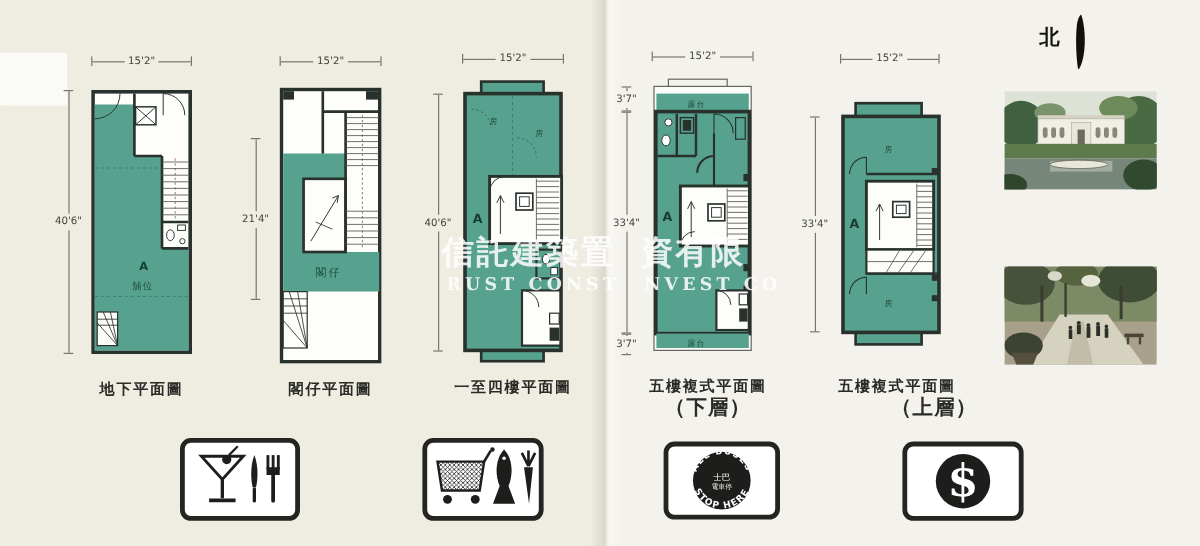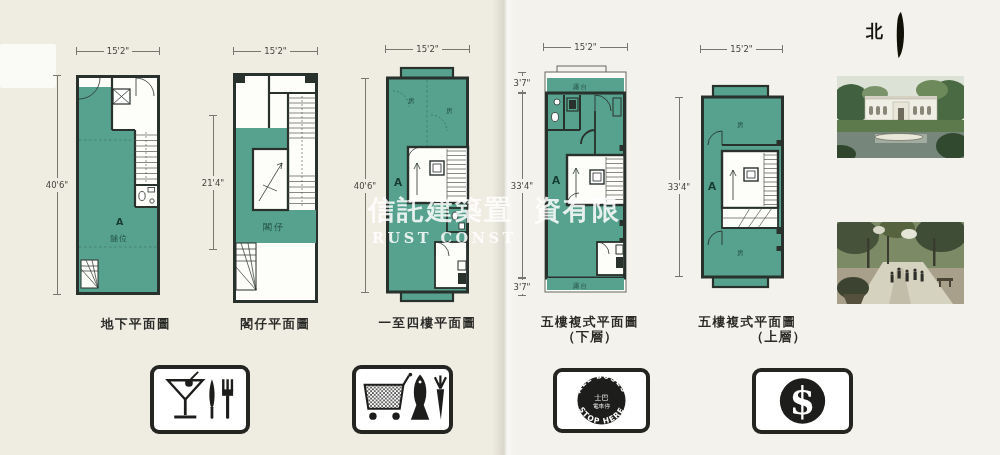--- a/index.html
+++ b/index.html
@@ -13,21 +13,21 @@
   .dim-h .line{height:1px;background:#77776f;flex:1;}
   .dim-h .tick{width:1px;height:8px;background:#77776f;}
   .dim-h .lbl{margin:0 3px;white-space:nowrap;}
   .dim-v{position:absolute;display:flex;flex-direction:column;align-items:center;color:#44443f;font-size:8.5px;}
   .dim-v .line{width:1px;background:#77776f;flex:1;}
   .dim-v .tick{height:1px;width:8px;background:#77776f;}
   .dim-v .lbl{margin:2px 0;white-space:nowrap;}
   .caption{position:absolute;text-align:center;font-weight:bold;color:#2a2a27;
            font-size:12.5px;letter-spacing:1.5px;}
   .caption-sub{position:absolute;text-align:center;font-weight:bold;color:#2a2a27;
-           font-size:13px;letter-spacing:1px;}
+           font-size:17px;letter-spacing:1px;}
   .plan-svg{position:absolute;}
   .photo{position:absolute;display:block;}
   #north-label{position:absolute;left:866px;top:20px;font-size:17px;font-weight:bold;color:#15150f;}
   #north-arrow{position:absolute;left:893px;top:12px;}
   .wm{position:absolute;color:rgba(255,255,255,.85);font-family:"DejaVu Serif","Liberation Serif",serif;
       font-weight:bold;white-space:nowrap;pointer-events:none;}
   .wm-zh{font-size:27px;letter-spacing:2px;top:192px;}
   .wm-en{font-size:14.5px;letter-spacing:3.5px;top:229px;}
   .amenity{position:absolute;background:#fff;border:4px solid #242421;border-radius:9px;}
   .amenity svg{display:block;}
@@ -69,21 +69,21 @@
     <ellipse cx="66" cy="121" rx="3.2" ry="4.5" fill="#fff" stroke="#28312c" stroke-width="0.8"></ellipse>
     <rect x="72" y="112.5" width="6.5" height="4.5" fill="#fff" stroke="#28312c" stroke-width="0.8"></rect>
     <circle cx="76" cy="126" r="2.2" fill="#fff" stroke="#28312c" stroke-width="0.8"></circle>
     <line x1="3" y1="65" x2="59" y2="65" stroke="#2f6456" stroke-width="0.7" stroke-dasharray="2.5,2.5" opacity="0.7"></line>
     <line x1="3" y1="172" x2="81" y2="172" stroke="#2f6456" stroke-width="0.7" stroke-dasharray="2.5,2.5" opacity="0.7"></line>
     <rect x="5" y="185" width="17" height="28" fill="#fdfdfa" stroke="#28312c" stroke-width="1"></rect>
     <path d="M5,191 H22 M5,196 H22 M22,213 L5,194 M22,213 L10,185 M22,213 L16,185" stroke="#28312c" stroke-width="0.7" fill="none"></path>
     <text x="40" y="150" font-size="9.5" font-weight="bold" fill="#173c31">A</text>
     <text x="34" y="166" font-size="8" fill="#1e4a3d" letter-spacing="1">舖位</text>
   </svg>
-  <div class="caption" style="left:76px;top:316px;width:84px;margin-left:18px;">地下平面圖</div>
+  <div class="caption" style="left:76px;top:316px;width:84px;">地下平面圖</div>
 
   <div class="dim-h" style="left:233px;top:46px;width:85px;">
     <span class="tick"></span>
       <span class="line"></span>
     <span class="lbl">15'2"</span>
     <span class="line"></span>
       <span class="tick"></span>
   </div>
   <div class="dim-v" style="left:196px;top:115px;height:135px;width:34px;">
     <span class="tick"></span>
@@ -322,20 +322,21 @@
     <ellipse cx="16" cy="66" rx="16" ry="11" fill="#3c4431"></ellipse>
     <path d="M6,72 L28,72 L24,82 L10,82 Z" fill="#55503d"></path>
     <rect x="100" y="56" width="16" height="3" fill="#4a4436"></rect>
     <rect x="102" y="59" width="2" height="6" fill="#4a4436"></rect>
       <rect x="112" y="59" width="2" height="6" fill="#4a4436"></rect>
   </svg>
 
   <div class="wm wm-zh" style="left:368px;">信託建築置</div>
   <div class="wm wm-en" style="left:372px;">RUST CONST</div>
   <div class="wm wm-zh" style="left:534px;">資有限</div>
+  <div class="wm wm-en" style="left:537px;">NVEST CO</div>
 
   <div class="amenity" style="left:150px;top:365px;width:92px;height:61px;">
     <svg width="92" height="61" viewBox="0 0 100 66">
       <path d="M15,12 L53,12 L34,33 Z" fill="#fff" stroke="#1d1d1b" stroke-width="2.6"></path>
       <line x1="34" y1="33" x2="34" y2="50" stroke="#1d1d1b" stroke-width="3"></line>
       <line x1="22" y1="52" x2="46" y2="52" stroke="#1d1d1b" stroke-width="3.2"></line>
       <circle cx="38" cy="15" r="4.2" fill="#1d1d1b"></circle>
       <line x1="40" y1="11" x2="48" y2="3" stroke="#1d1d1b" stroke-width="2"></line>
       <path d="M63,11 C66.5,20 66.5,32 64.5,40 L61.5,40 C59.5,32 59.5,20 63,11 Z" fill="#1d1d1b"></path>
       <rect x="61.5" y="40" width="3" height="14" rx="1.5" fill="#1d1d1b"></rect>

